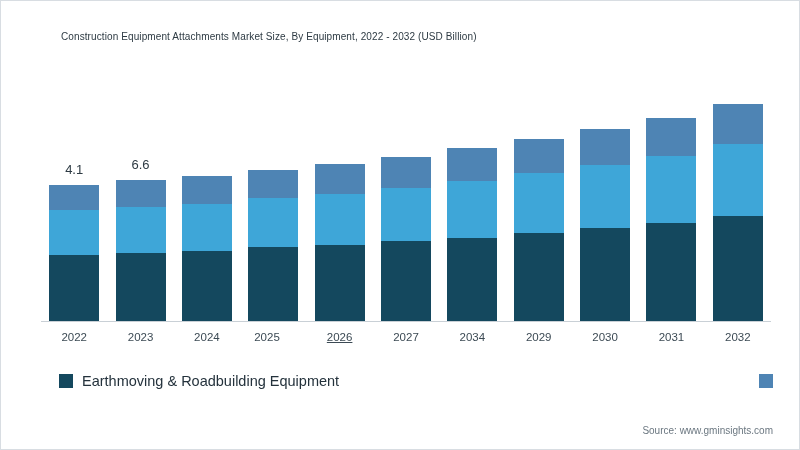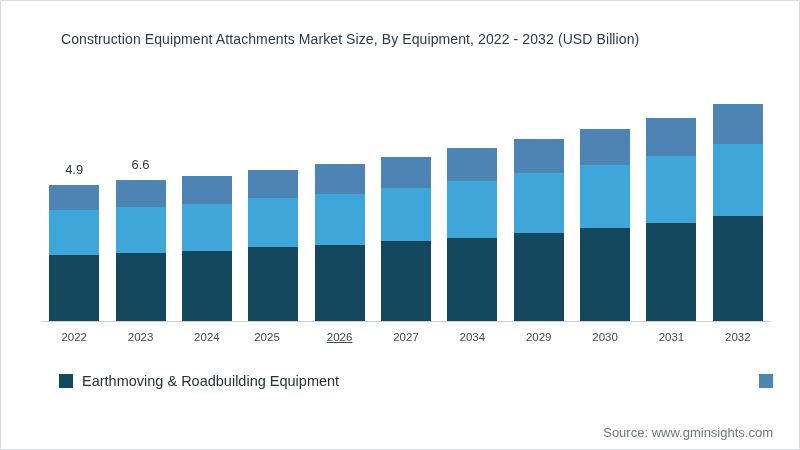--- a/index.html
+++ b/index.html
@@ -18,21 +18,21 @@
     width: 800px;
     height: 450px;
     box-sizing: border-box;
     border: 1px solid #d8dde2;
     background: #ffffff;
   }
   #title {
     position: absolute;
     left: 60px;
     top: 30px;
-    font-size: 14px;
+    font-size: 10px;
     color: #2d3a43;
     letter-spacing: 0.1px;
     white-space: nowrap;
   }
   
   #plot {
     position: absolute;
     left: 40px;
     top: 75px;
     width: 730px;
@@ -93,41 +93,41 @@
   }
   .legend-text {
     font-size: 14.5px;
     color: #24323c;
     white-space: nowrap;
   }
   #source {
     position: absolute;
     right: 26px;
     top: 424px;
-    font-size: 13px;
+    font-size: 10px;
     color: #6b7780;
   }
 </style>
 </head>
 <body>
 
 <div id="frame">
 
   <div id="title">Construction Equipment Attachments Market Size, By Equipment, 2022 - 2032 (USD Billion)</div>
 
   <div id="plot"></div>
   <div id="axis-line"></div>
 
   <div id="bars-host">
       <div class="bar-group" style="position: absolute; left: 48.1818px; width: 50px; top: 183.652px; height: 136.348px;">
         <div class="seg" style="background: rgb(78, 132, 180); height: 25.5652px;"></div>
         <div class="seg" style="background: rgb(62, 166, 216); height: 44.7391px;"></div>
         <div class="seg" style="background: rgb(20, 72, 94); height: 66.0435px;"></div>
       </div>
-      <div class="bar-label" style="left: 38.1818px; top: 160.652px;">4.9</div>
+      <div class="bar-label" style="left: 38.1818px; top: 160.652px;">4.1</div>
       <div class="tick-label" style="left: 38.1818px;">2022</div>
       <div class="bar-group" style="position: absolute; left: 114.545px; width: 50px; top: 179.391px; height: 140.609px;">
         <div class="seg" style="background: rgb(78, 132, 180); height: 26.6304px;"></div>
         <div class="seg" style="background: rgb(62, 166, 216); height: 45.8043px;"></div>
         <div class="seg" style="background: rgb(20, 72, 94); height: 68.1739px;"></div>
       </div>
       <div class="bar-label" style="left: 104.545px; top: 156.391px;">6.6</div>
       <div class="tick-label" style="left: 104.545px;">2023</div>
       <div class="bar-group" style="position: absolute; left: 180.909px; width: 50px; top: 175.13px; height: 144.87px;">
         <div class="seg" style="background: rgb(78, 132, 180); height: 27.6957px;"></div>

